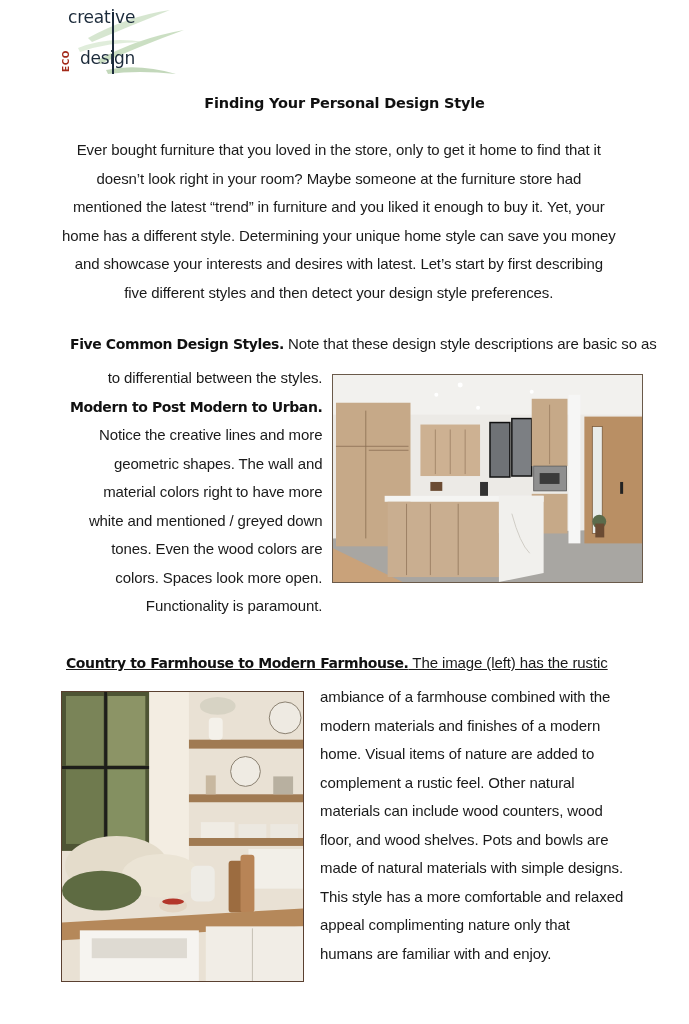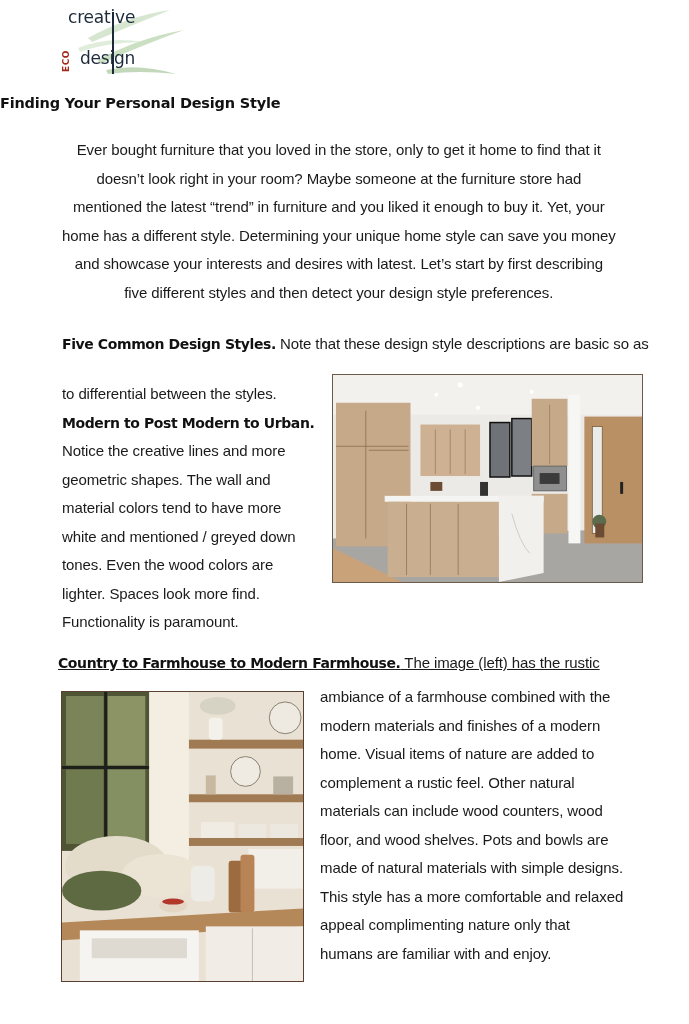--- a/index.html
+++ b/index.html
@@ -52,47 +52,49 @@
     width: 1.5px;
     height: 62px;
     background: #1b2a3a;
   }
 
   .title {
     position: absolute;
     left: 0;
     width: 689px;
     top: 95px;
+    text-align: center;
     font-family: "DejaVu Sans", sans-serif;
     font-weight: bold;
     font-size: 14.5px;
     color: #111;
     letter-spacing: -0.2px;
   }
 
   .para {
     position: absolute;
     font-size: 15px;
     line-height: 28.5px;
     color: #1a1a1a;
     letter-spacing: -0.1px;
   }
   .para .line { display: block; white-space: nowrap; }
 
   .intro { left: 62px; top: 136px; text-align: center; }
 
   .styles-head { left: 62px; top: 330px; }
-  .styles-left { left: 62px; top: 380px; }
+  .styles-left { left: 62px; top: 364px; text-align: right; }
 
   .bold-head {
     font-family: "DejaVu Sans", sans-serif;
     font-weight: bold;
     font-size: 14px;
     letter-spacing: -0.4px;
     color: #111;
+    margin-left: 8px;
   }
 
   .img-modern {
     position: absolute;
     left: 332px;
     top: 374px;
     width: 311px;
     height: 209px;
     border: 1px solid #6a5a4a;
     box-sizing: border-box;
@@ -142,24 +144,24 @@
 
 <div class="para styles-head">
   <span class="line"><span class="bold-head">Five Common Design Styles.</span><span> Note that these design style descriptions are basic so as</span></span>
 </div>
 
 <div class="para styles-left">
   <span class="line">to differential between the styles.</span>
   <span class="line bold-head">Modern to Post Modern to Urban.</span>
   <span class="line">Notice the creative lines and more</span>
   <span class="line">geometric shapes. The wall and</span>
-  <span class="line">material colors tend to have more</span>
+  <span class="line">material colors right to have more</span>
   <span class="line">white and mentioned / greyed down</span>
   <span class="line">tones. Even the wood colors are</span>
-  <span class="line">lighter. Spaces look more find.</span>
+  <span class="line">colors. Spaces look more open.</span>
   <span class="line">Functionality is paramount.</span>
 </div>
 
 <div class="img-modern" aria-label="modern-light-wood-kitchen-photo">
   <svg viewBox="0 0 311 209" preserveAspectRatio="none">
     <rect x="0" y="0" width="311" height="209" fill="#eceae6"></rect>
 
     <rect x="0" y="0" width="311" height="40" fill="#f2f1ee"></rect>
     <circle cx="128" cy="10" r="2.5" fill="#fff"></circle>
     <circle cx="104" cy="20" r="2" fill="#fff"></circle>

